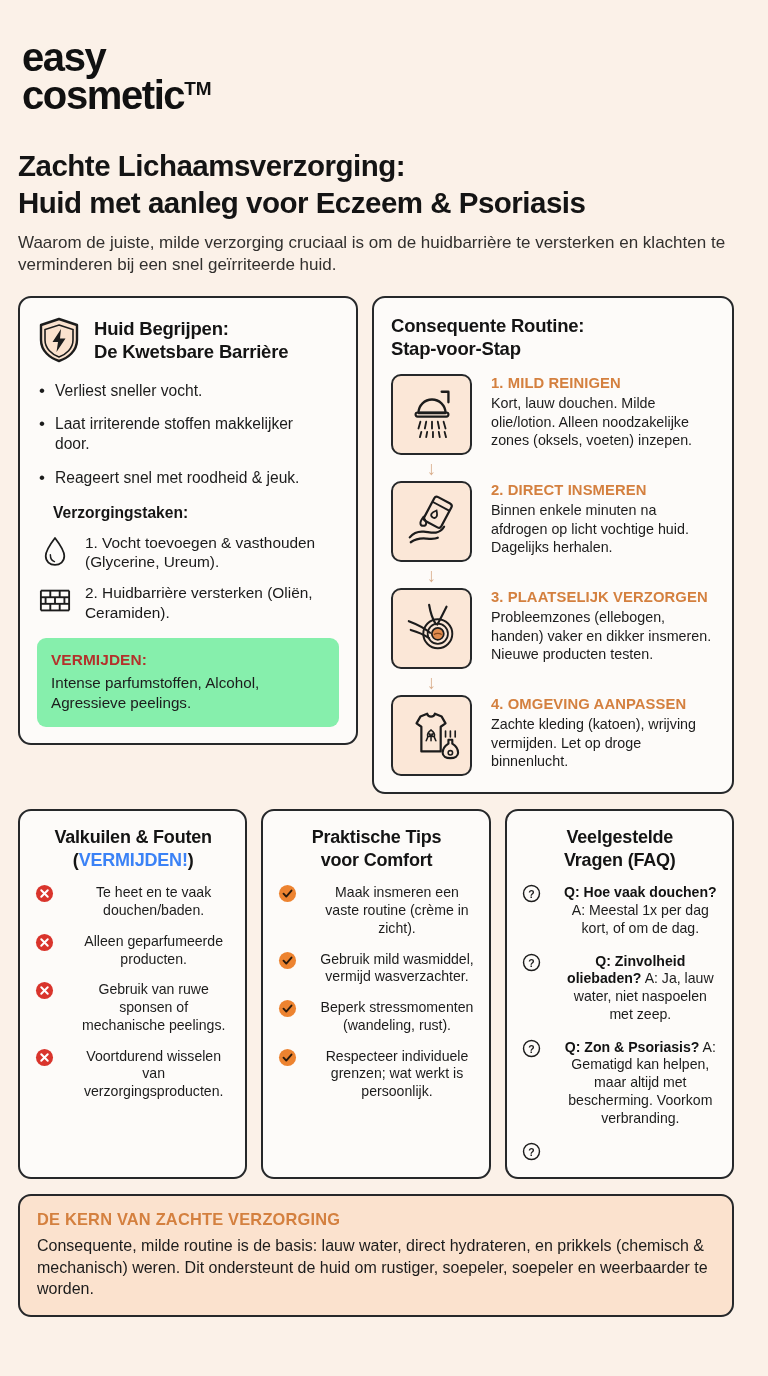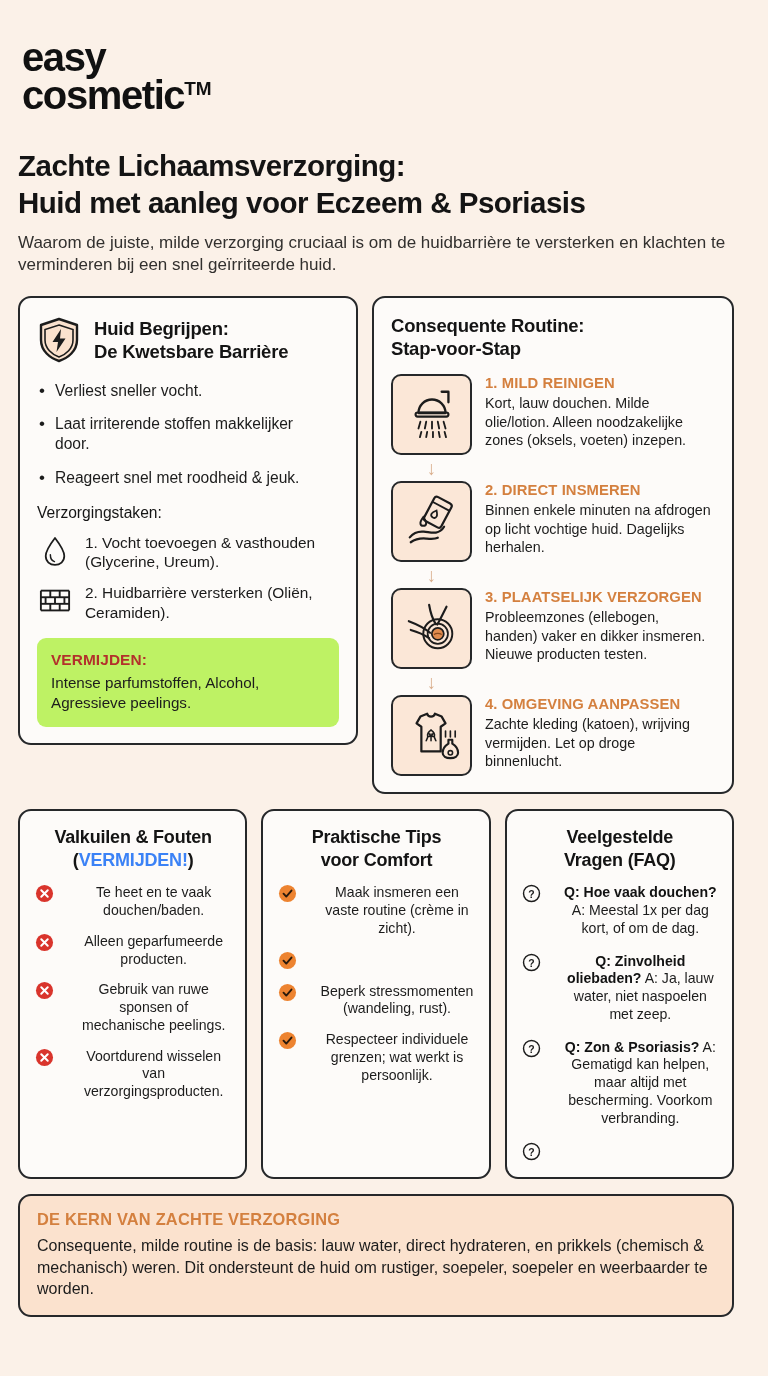--- a/index.html
+++ b/index.html
@@ -99,54 +99,54 @@
     content: "\2022";
     position: absolute;
     left: 2px;
     top: -1px;
     font-size: 17px;
     color: #1C1C1C;
   }
 
   .sub-title {
     font-size: 15.6px;
-    font-weight: 400;
-    margin: 16px 0 10px 0;
+    font-weight: 700;
+    margin: 16px 0 10px 16px;
     color: #151515;
   }
 
   .task {
     display: flex;
     gap: 12px;
     align-items: flex-start;
     margin-bottom: 11px;
   }
   .task-ico { flex: 0 0 36px; width: 36px; height: 38px; display:flex; align-items:center; justify-content:center; }
   .task-txt { font-size: 15.4px; line-height: 1.26; padding-top: 1px; }
 
   .warn-box {
-    background: #bef264;
+    background: #86efac;
     border-radius: 9px;
     padding: 13px 14px 14px 14px;
     margin-top: 16px;
   }
   .warn-title {
     color: #B3312B;
     font-weight: 700;
     font-size: 15.4px;
     margin-bottom: 4px;
     letter-spacing: 0.1px;
   }
   .warn-body { font-size: 15.2px; line-height: 1.32; color: #1C1C1C; }
 
   
   .routine-title { margin-bottom: 14px; }
   .step {
     display: flex;
-    gap: 13px;
+    gap: 19px;
     align-items: flex-start;
   }
   .step-box {
     flex: 0 0 81px;
     width: 81px; height: 81px;
     background: #FBE7D7;
     border: 2px solid #26282A;
     border-radius: 10px;
     display: flex; align-items: center; justify-content: center;
   }
@@ -472,20 +472,21 @@
           </span>
           <span class="txt">Maak insmeren een vaste routine (crème in zicht).</span>
         </li>
         <li>
           <span class="badge">
             <svg viewBox="0 0 20 20" width="19" height="19">
                 <circle cx="10" cy="10" r="9" fill="#ED8330"></circle>
                 <path d="M5.8 10.2 L8.7 13.2 L14.2 6.9" stroke="#2A1A0C" stroke-width="2" fill="none" stroke-linecap="round" stroke-linejoin="round"></path>
               </svg>
           </span>
+          <span class="txt">Gebruik mild wasmiddel, vermijd wasverzachter.</span>
         </li>
         <li>
           <span class="badge">
             <svg viewBox="0 0 20 20" width="19" height="19">
                 <circle cx="10" cy="10" r="9" fill="#ED8330"></circle>
                 <path d="M5.8 10.2 L8.7 13.2 L14.2 6.9" stroke="#2A1A0C" stroke-width="2" fill="none" stroke-linecap="round" stroke-linejoin="round"></path>
               </svg>
           </span>
           <span class="txt">Beperk stressmomenten (wandeling, rust).</span>
         </li>

